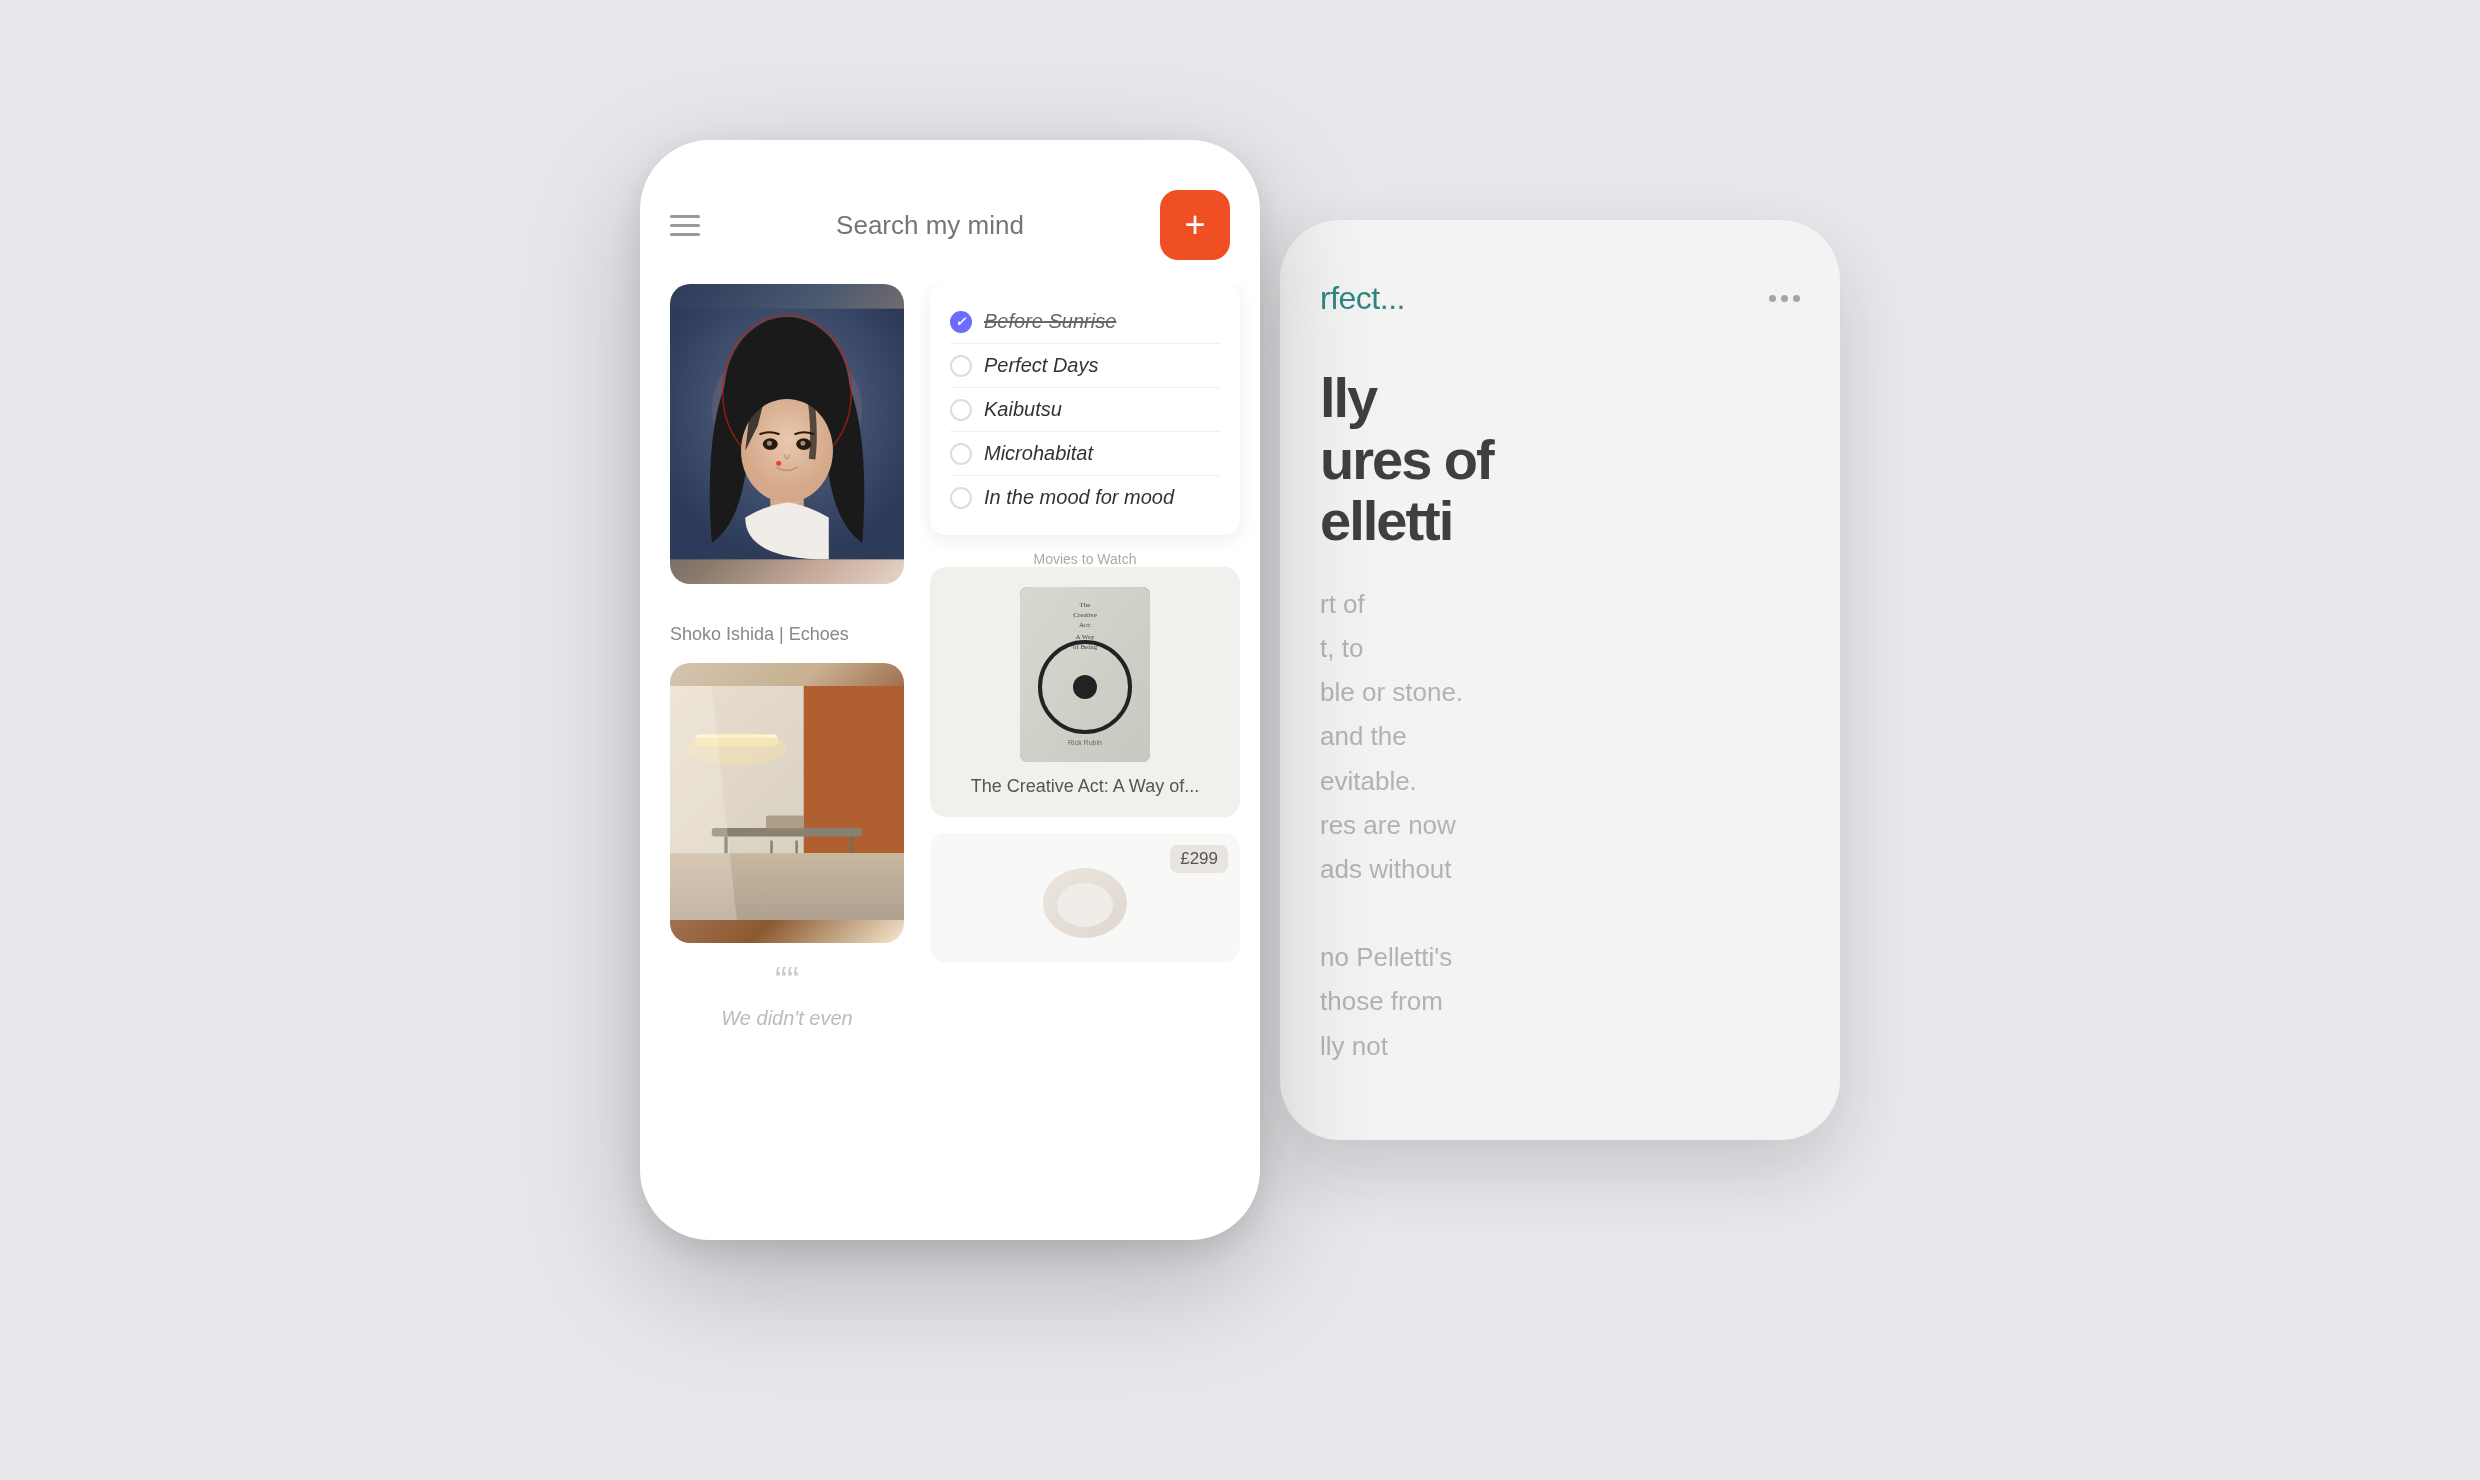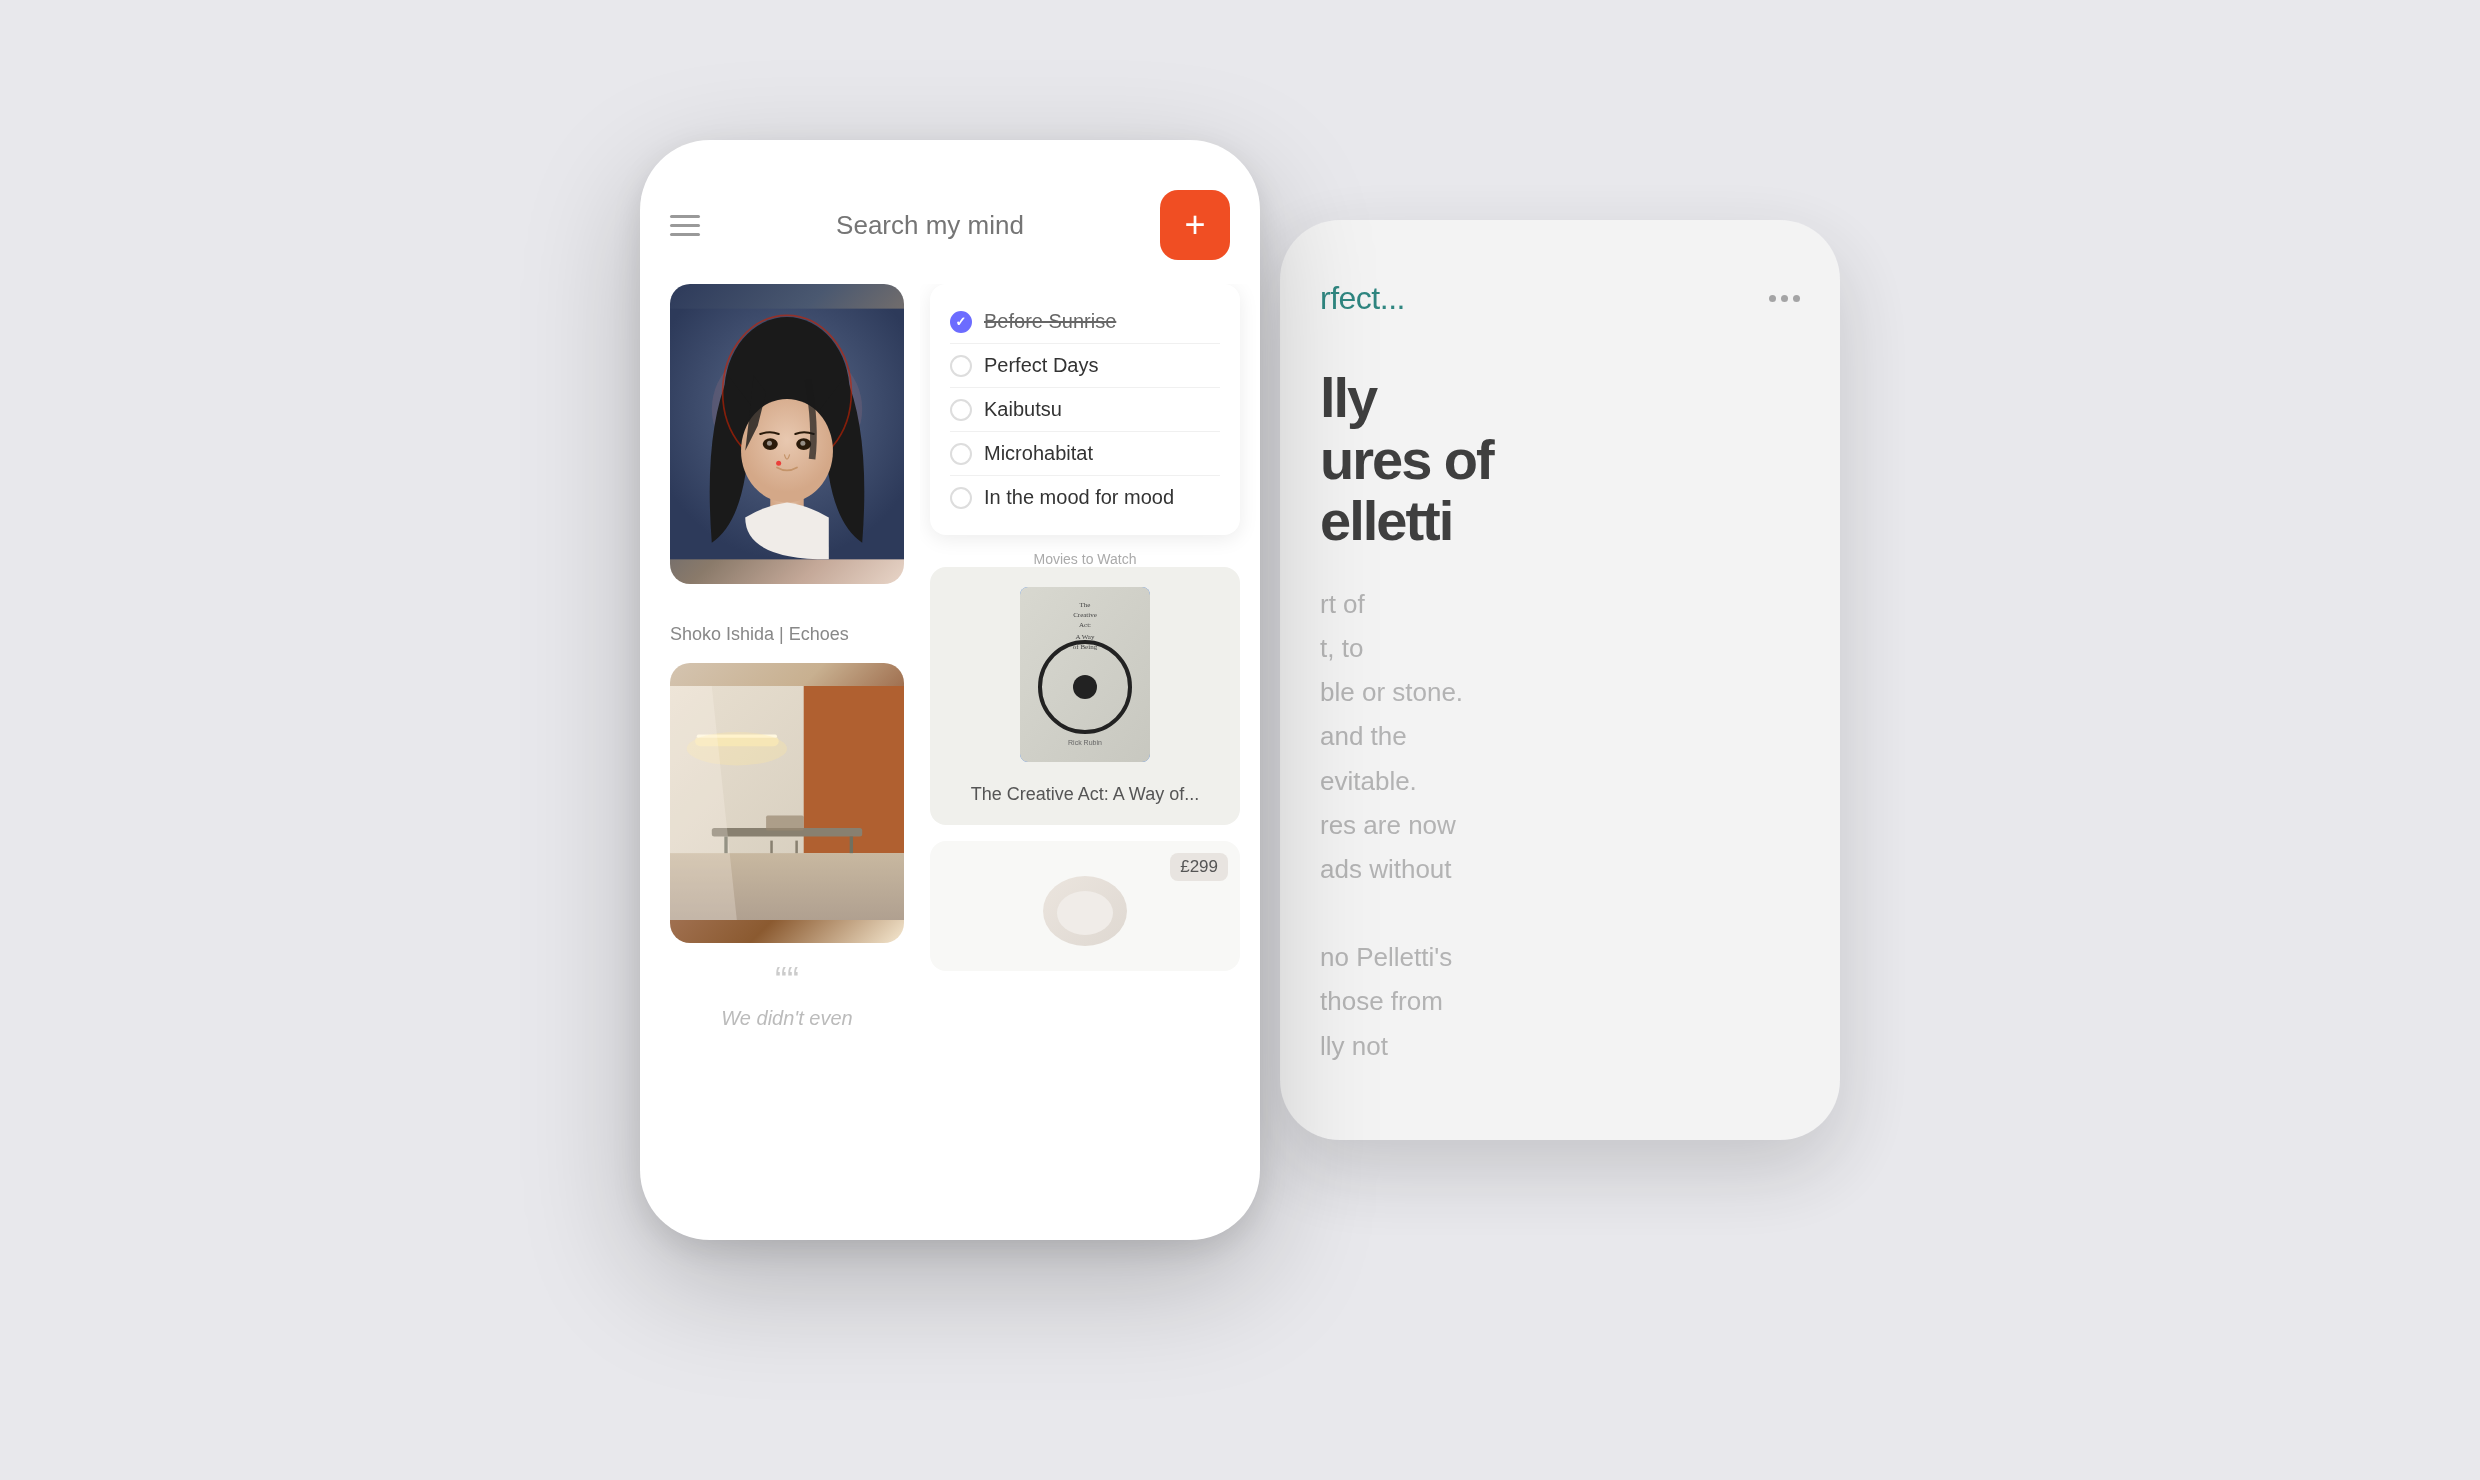--- a/index.html
+++ b/index.html
@@ -255,20 +255,21 @@
       margin-bottom: 16px;
       box-shadow: 0 4px 20px rgba(0,0,0,0.08);
     }
 
     .checklist-item {
       display: flex;
       align-items: center;
       gap: 12px;
       padding: 10px 0;
       border-bottom: 1px solid #f0f0f0;
+      font-style: italic;
     }
 
     .checklist-item:last-child {
       border-bottom: none;
     }
 
     .checkbox {
       width: 22px;
       height: 22px;
       border-radius: 50%;
@@ -336,21 +337,20 @@
 
     .book-cover svg {
       width: 100%;
       height: 100%;
     }
 
     .book-title {
       font-size: 18px;
       color: #555;
       text-align: center;
-      margin-top: 8px;
     }
 
     
     .product-card {
       background: #f8f8f6;
       border-radius: 16px;
       padding: 14px;
       position: relative;
       overflow: hidden;
       height: 130px;

